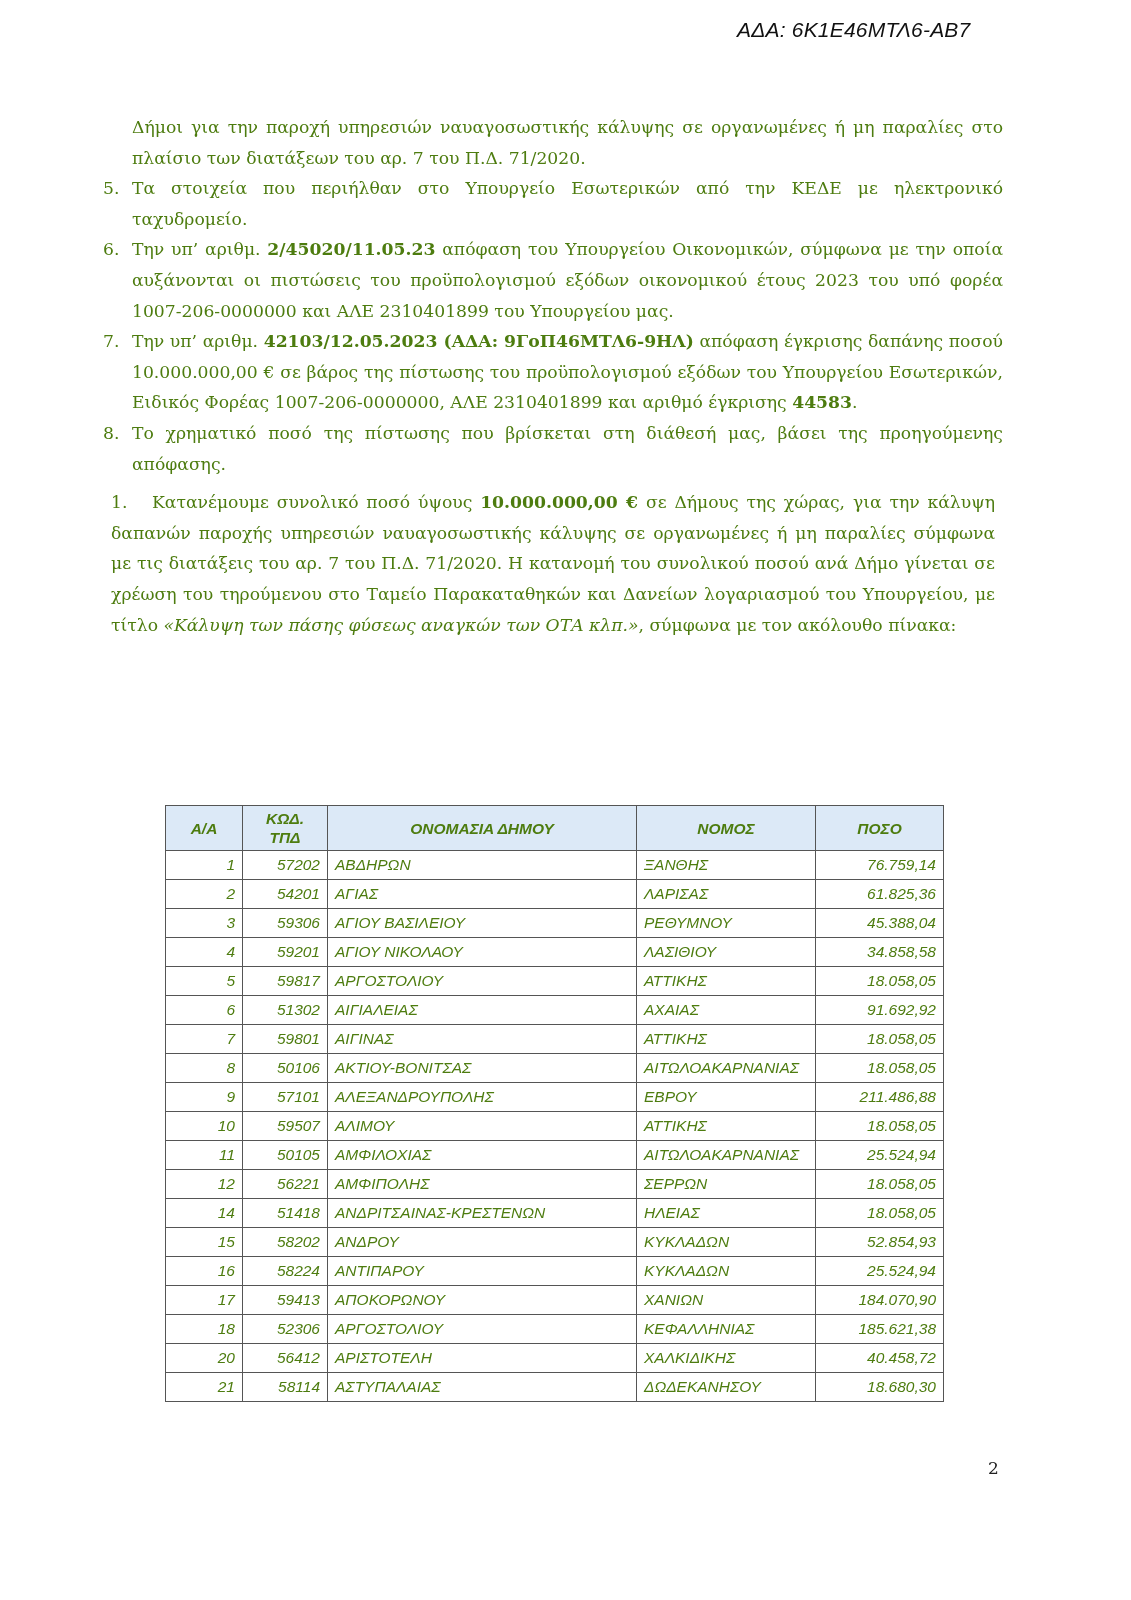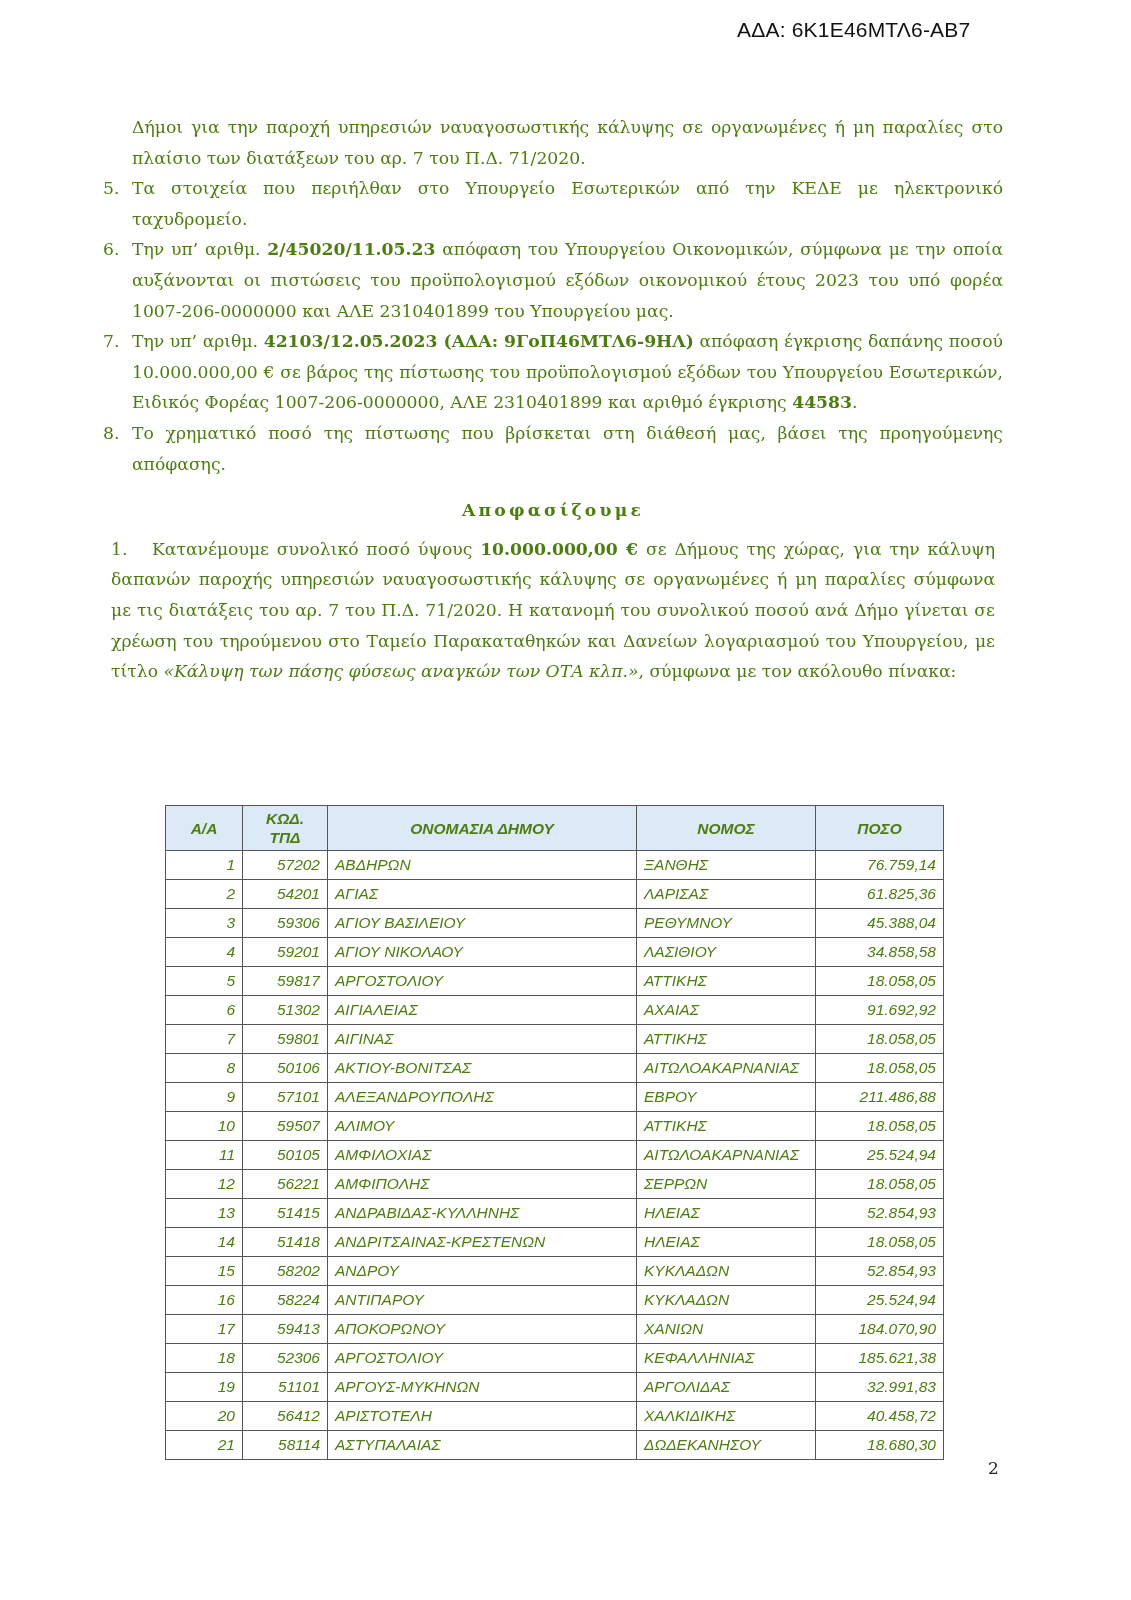--- a/index.html
+++ b/index.html
@@ -1,17 +1,17 @@
 <!DOCTYPE html>
 <html><head>
 <meta charset="utf-8">
 <style>
   html, body { margin: 0; padding: 0; background: #ffffff; }
   body { width: 1131px; height: 1600px; position: relative; overflow: hidden; color: #111; }
-  .ada { position: absolute; left: 737px; top: 18px; font-family: "Liberation Sans", sans-serif; font-size: 21px; color: #111; letter-spacing: 0.2px; }
+  .ada { position: absolute; left: 737px; top: 18px; font-family: "Liberation Sans", sans-serif; font-size: 21px; color: #111; letter-spacing: 0.2px; font-style: italic; }
   .body-text { position: absolute; left: 103px; top: 112px; width: 900px; font-family: "DejaVu Serif", serif; font-size: 17.2px; line-height: 30.6px; color: #4d7c0f; }
   .para { text-align: justify; margin: 0; }
   .item { display: flex; margin: 0; }
   .item .num { width: 29px; flex: none; }
   .item .txt { flex: 1; text-align: justify; }
   .indent { padding-left: 29px; }
   b { font-weight: bold; }
   .heading { text-align: center; font-weight: bold; letter-spacing: 3.2px; margin-top: 16px; }
   .decide { margin: 8px; text-align: justify; }
   .decide .lead { display: inline-block; width: 41px; }
@@ -43,21 +43,20 @@
   <div class="item">
     <span class="num">7.</span>
     <span class="txt"><span>Την υπ’ αριθμ. </span><b>42103/12.05.2023 (ΑΔΑ: 9ΓοΠ46ΜΤΛ6-9ΗΛ)</b><span> απόφαση έγκρισης δαπάνης ποσού 10.000.000,00 € σε βάρος της πίστωσης του προϋπολογισμού εξόδων του Υπουργείου Εσωτερικών, Ειδικός Φορέας 1007-206-0000000, ΑΛΕ 2310401899 και αριθμό έγκρισης </span><b>44583</b><span>.</span></span>
   </div>
 
   <div class="item">
     <span class="num">8.</span>
     <span class="txt">Το χρηματικό ποσό της πίστωσης που βρίσκεται στη διάθεσή μας, βάσει της προηγούμενης απόφασης.</span>
   </div>
 
-  <div class="heading">Αποφασίζουμε</div>
 
   <p class="decide"><span class="lead">1.</span><span>Κατανέμουμε συνολικό ποσό ύψους </span><b>10.000.000,00 €</b><span> σε Δήμους της χώρας, για την κάλυψη δαπανών παροχής υπηρεσιών ναυαγοσωστικής κάλυψης σε οργανωμένες ή μη παραλίες σύμφωνα με τις διατάξεις του αρ. 7 του Π.Δ. 71/2020. Η κατανομή του συνολικού ποσού ανά Δήμο γίνεται σε χρέωση του τηρούμενου στο Ταμείο Παρακαταθηκών και Δανείων λογαριασμού του Υπουργείου, με τίτλο </span><i>«Κάλυψη των πάσης φύσεως αναγκών των ΟΤΑ κλπ.»</i><span>, σύμφωνα με τον ακόλουθο πίνακα:</span></p>
 </div>
 
 <table>
   <colgroup>
       <col class="c1">
       <col class="c2">
       <col class="c3">
       <col class="c4">
@@ -151,27 +150,20 @@
         <td class="r">25.524,94</td>
       </tr>
       <tr>
         <td class="r">12</td>
         <td class="r">56221</td>
         <td>ΑΜΦΙΠΟΛΗΣ</td>
         <td>ΣΕΡΡΩΝ</td>
         <td class="r">18.058,05</td>
       </tr>
       <tr>
-        <td class="r">13</td>
-        <td class="r">51415</td>
-        <td>ΑΝΔΡΑΒΙΔΑΣ-ΚΥΛΛΗΝΗΣ</td>
-        <td>ΗΛΕΙΑΣ</td>
-        <td class="r">52.854,93</td>
-      </tr>
-      <tr>
         <td class="r">14</td>
         <td class="r">51418</td>
         <td>ΑΝΔΡΙΤΣΑΙΝΑΣ-ΚΡΕΣΤΕΝΩΝ</td>
         <td>ΗΛΕΙΑΣ</td>
         <td class="r">18.058,05</td>
       </tr>
       <tr>
         <td class="r">15</td>
         <td class="r">58202</td>
         <td>ΑΝΔΡΟΥ</td>
@@ -193,27 +185,20 @@
         <td class="r">184.070,90</td>
       </tr>
       <tr>
         <td class="r">18</td>
         <td class="r">52306</td>
         <td>ΑΡΓΟΣΤΟΛΙΟΥ</td>
         <td>ΚΕΦΑΛΛΗΝΙΑΣ</td>
         <td class="r">185.621,38</td>
       </tr>
       <tr>
-        <td class="r">19</td>
-        <td class="r">51101</td>
-        <td>ΑΡΓΟΥΣ-ΜΥΚΗΝΩΝ</td>
-        <td>ΑΡΓΟΛΙΔΑΣ</td>
-        <td class="r">32.991,83</td>
-      </tr>
-      <tr>
         <td class="r">20</td>
         <td class="r">56412</td>
         <td>ΑΡΙΣΤΟΤΕΛΗ</td>
         <td>ΧΑΛΚΙΔΙΚΗΣ</td>
         <td class="r">40.458,72</td>
       </tr>
       <tr>
         <td class="r">21</td>
         <td class="r">58114</td>
         <td>ΑΣΤΥΠΑΛΑΙΑΣ</td>

